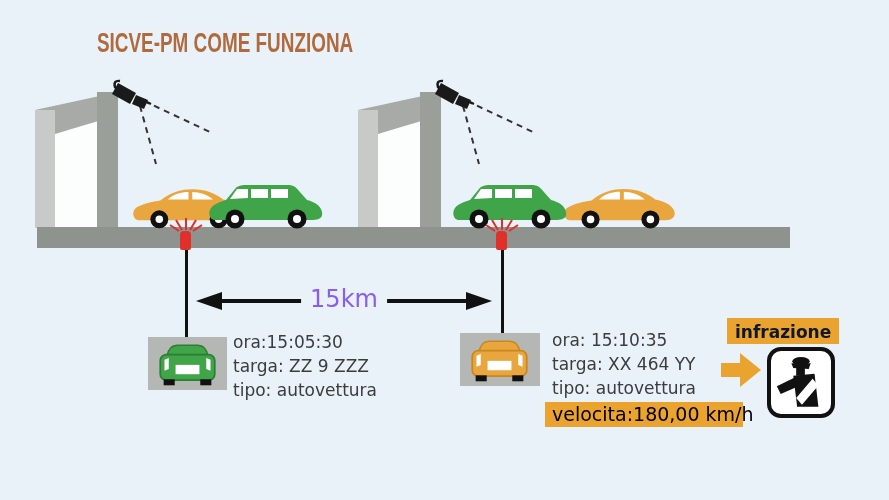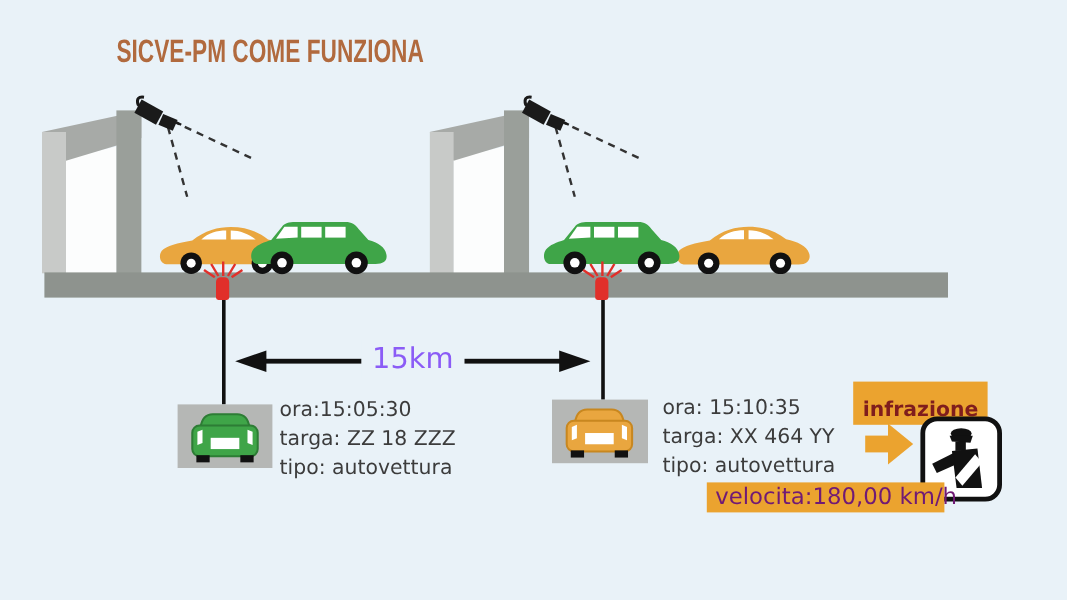--- a/index.html
+++ b/index.html
@@ -70,25 +70,25 @@
   .photo-box{position:absolute;background:var(--boxgray);z-index:2;}
   .photo-box.p1{left:148px;top:337px;width:79px;height:53px;}
   .photo-box.p2{left:460px;top:333px;width:80px;height:53px;}
   .photo-box svg{position:absolute;left:5px;top:4px;}
 
   .detect-text{position:absolute;color:var(--ink);font-size:17px;line-height:24px;white-space:nowrap;}
   .detect-text.t1{left:233px;top:330px;}
   .detect-text.t2{left:552px;top:328px;}
 
   .speed-badge{position:absolute;left:545px;top:402px;width:198px;height:25px;
-    background:var(--orange);color:#701a75;font-size:19px;line-height:25px;
-    padding-left:7px;white-space:nowrap;overflow:visible;z-index:2;margin-left:44px;}
-
-  .infrazione-badge{position:absolute;left:711px;top:318px;background:var(--orange);
-    color:#7f1d1d;font-size:17px;font-weight:600;padding:14px 8px 2px 8px;}
+    background:var(--orange);color:#000000;font-size:19px;line-height:25px;
+    padding-left:7px;white-space:nowrap;overflow:visible;z-index:2;}
+
+  .infrazione-badge{position:absolute;left:727px;top:318px;background:var(--orange);
+    color:#0f172a;font-size:17px;font-weight:600;padding:4px 8px 2px 8px;}
 
   .block-arrow{position:absolute;left:721px;top:353px;width:40px;height:34px;}
   .block-arrow .tail{position:absolute;left:0;top:10px;width:20px;height:14px;background:var(--orange);}
   .block-arrow .tip{position:absolute;left:19px;top:0;width:0;height:0;
     border-top:17px solid transparent;border-bottom:17px solid transparent;
     border-left:21px solid var(--orange);}
 
   .officer-box{position:absolute;left:767px;top:347px;width:68px;height:71px;
     background:#fff;border:4px solid #111;border-radius:14px;}
   .officer-box svg{position:absolute;left:1px;top:1px;}
@@ -215,21 +215,21 @@
       <rect x="4" y="16" width="64" height="30" rx="7" fill="#3fa548" stroke="#2d7d35" stroke-width="2"></rect>
       <polygon points="9,22 14,20 14,33 9,35" fill="#fff"></polygon>
       <polygon points="63,22 58,20 58,33 63,35" fill="#fff"></polygon>
       <rect x="22" y="28" width="28" height="11" fill="#fff"></rect>
       <rect x="8" y="45" width="13" height="7" fill="#111"></rect>
       <rect x="51" y="45" width="13" height="7" fill="#111"></rect>
     </svg>
   </div>
   <div class="detect-text t1">
     <div>ora:15:05:30</div>
-    <div>targa: ZZ 18 ZZZ</div>
+    <div>targa: ZZ 9 ZZZ</div>
     <div>tipo: autovettura</div>
   </div>
 
   <div class="photo-box p2">
     <svg width="69" height="46" viewBox="0 0 72 54">
       <path d="M12,18 Q14,5 24,5 L48,5 Q58,5 60,18 Z" fill="#e9a63f" stroke="#c8871f" stroke-width="2"></path>
       <rect x="4" y="16" width="64" height="30" rx="7" fill="#e9a63f" stroke="#c8871f" stroke-width="2"></rect>
       <polygon points="9,22 14,20 14,33 9,35" fill="#fff"></polygon>
       <polygon points="63,22 58,20 58,33 63,35" fill="#fff"></polygon>
       <rect x="22" y="28" width="28" height="11" fill="#fff"></rect>

